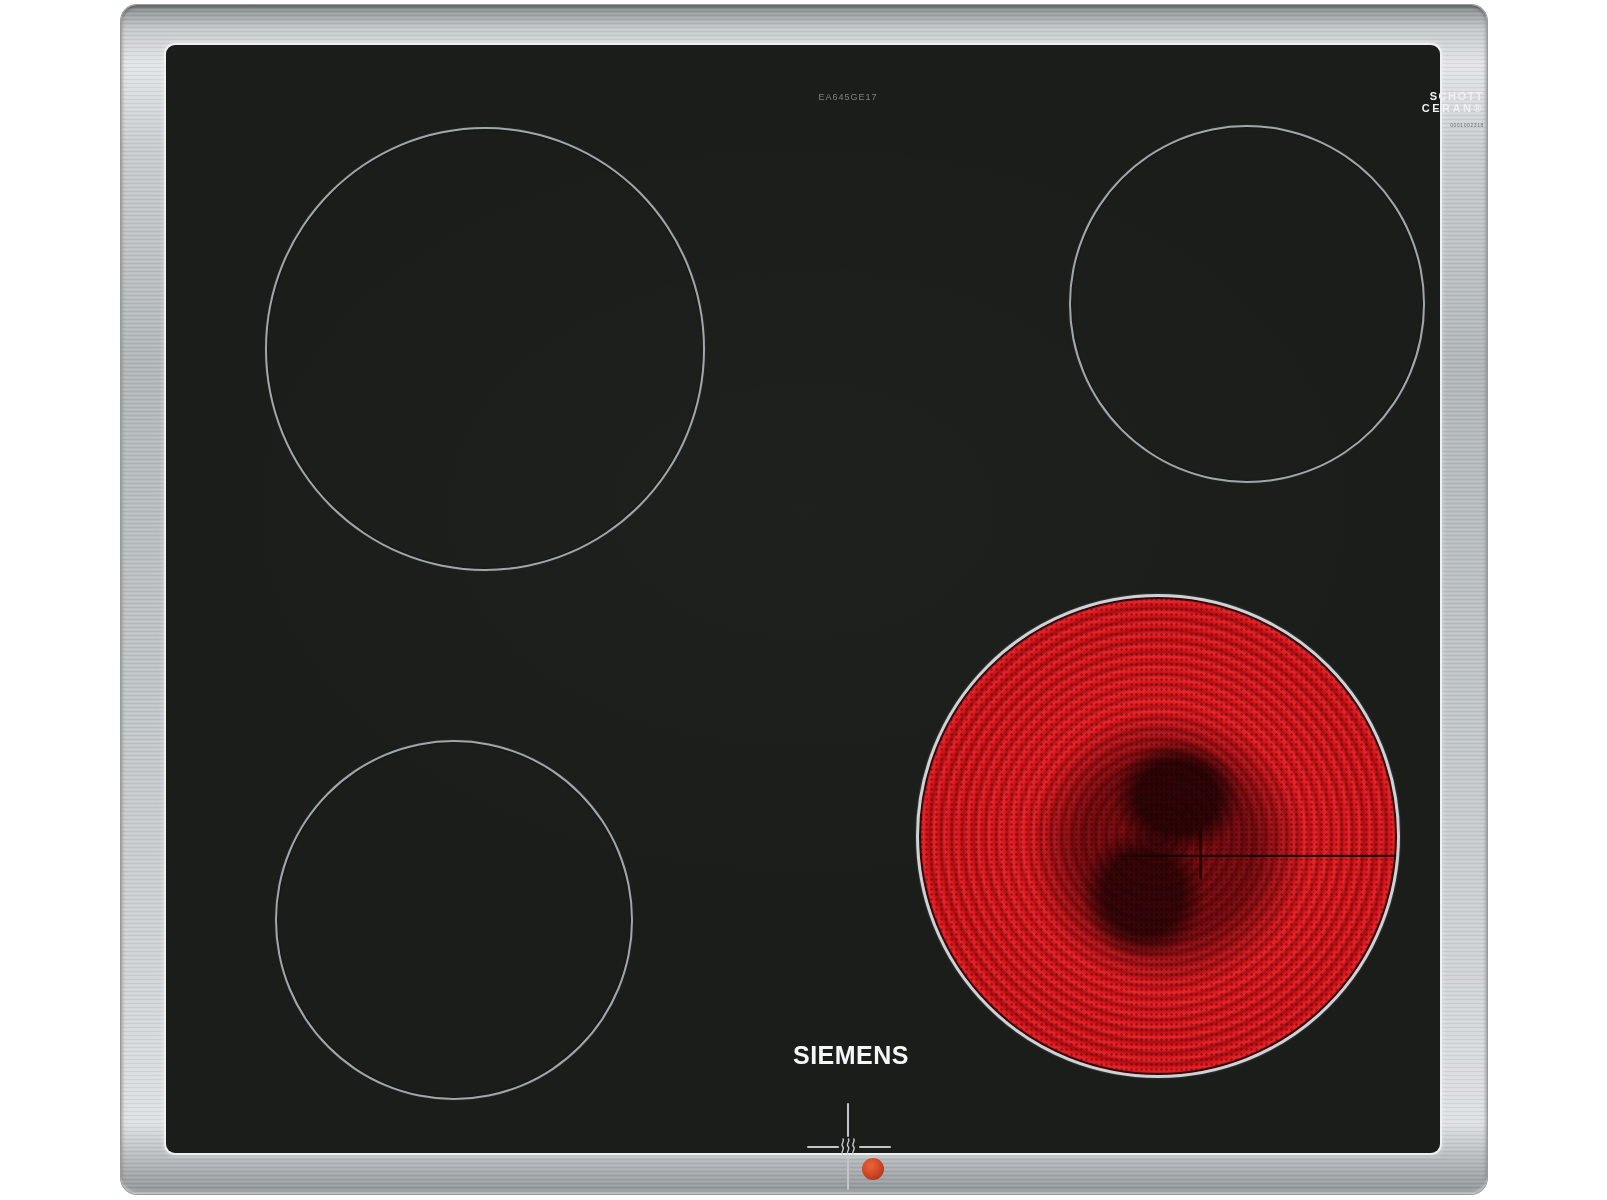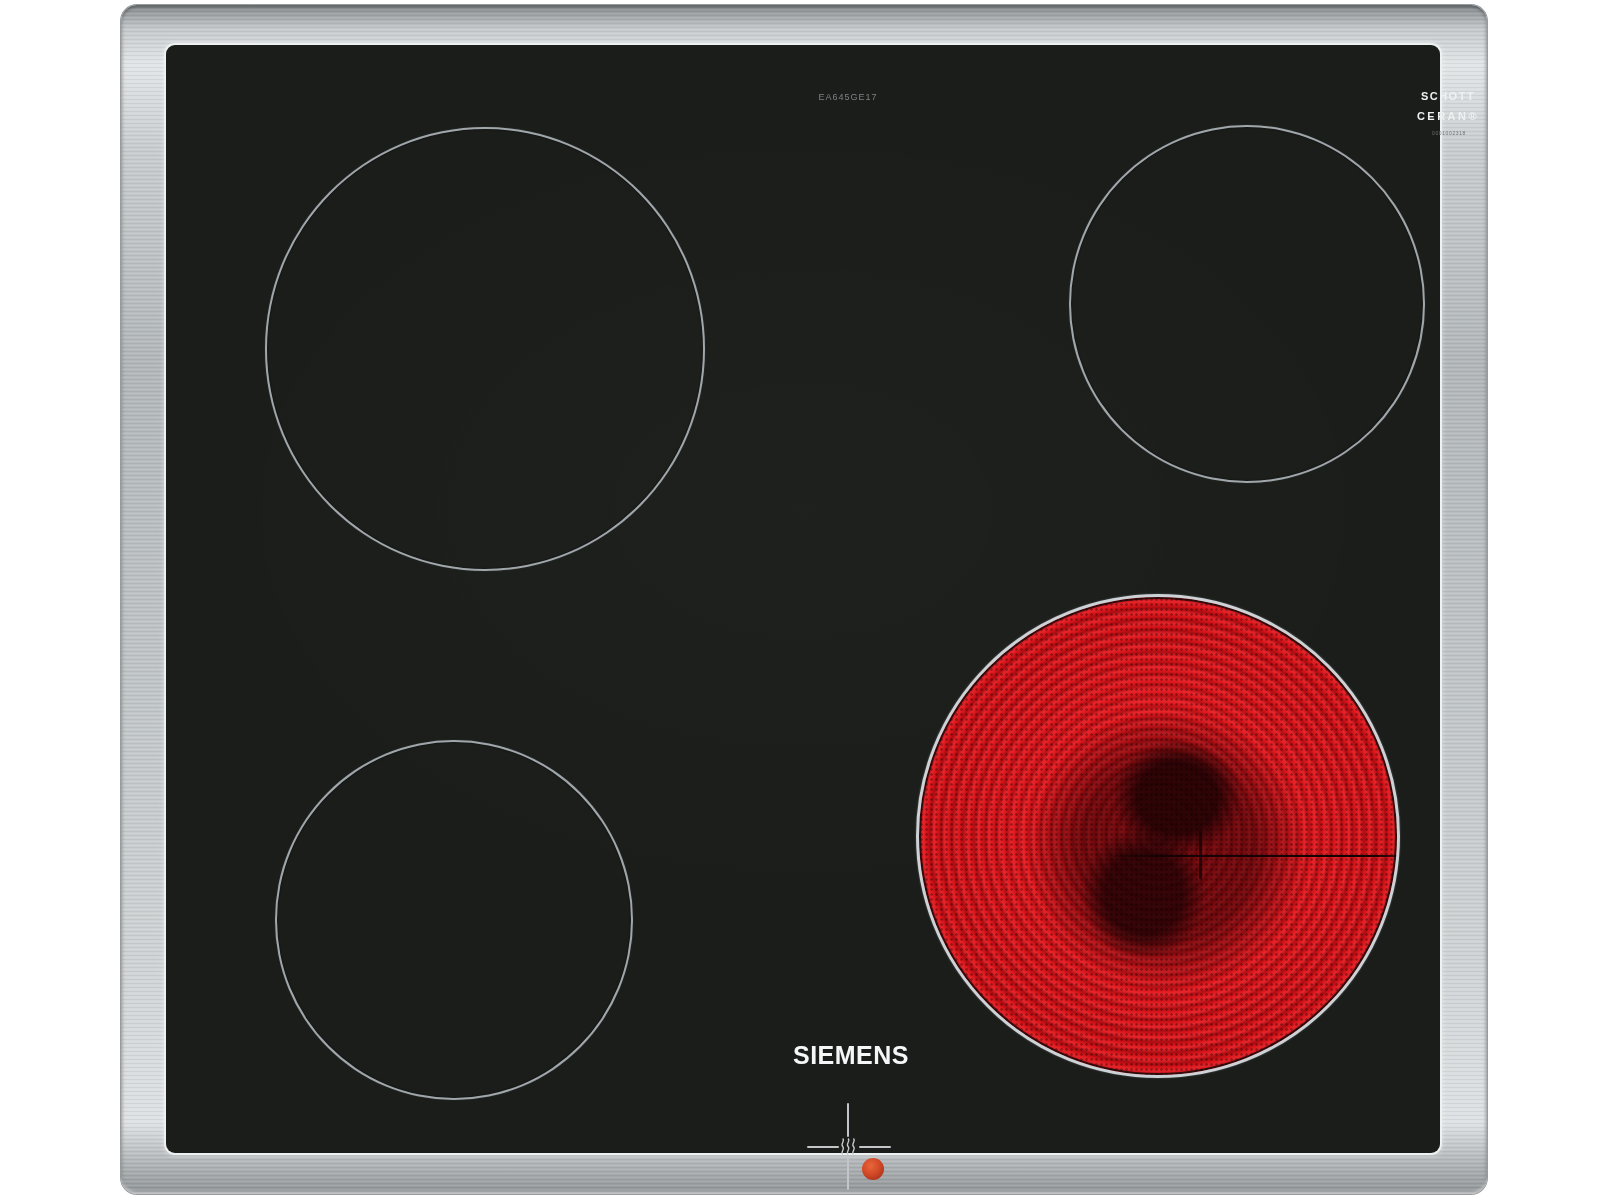--- a/index.html
+++ b/index.html
@@ -81,24 +81,24 @@
     position:absolute;left:280px;top:234px;width:3px;height:48px;
     background:rgba(28,3,5,.85);border-radius:2px;
   }
 
   
   .model-code{
     position:absolute;left:582px;top:47px;width:200px;
     text-align:center;font-size:9px;letter-spacing:1px;color:#7d8184;
   }
   .schott{
-    position:absolute;left:1246px;top:45px;width:72px;color:#eef0f1;text-align:center;
+    position:absolute;left:1246px;top:45px;width:72px;color:#eef0f1;text-align:right;
   }
   .schott .l1{font-size:11px;font-weight:bold;letter-spacing:1.5px;line-height:12px;}
-  .schott .l2{font-size:11px;font-weight:bold;letter-spacing:2.5px;line-height:12px;margin-top:8px;}
+  .schott .l2{font-size:11px;font-weight:bold;letter-spacing:2.5px;line-height:12px;}
   .schott .sub{font-size:5px;color:#6f7376;letter-spacing:.6px;margin-top:8px;margin-left:2px;}
 
   .siemens{
     position:absolute;left:620px;top:996px;width:130px;text-align:center;
     font-size:25px;font-weight:bold;letter-spacing:.5px;color:#f5f6f7;
   }
 
   
   .xline{position:absolute;background:#c2c6c8;border-radius:1px;}
   .v-top   {left:681px;top:1058px;width:2px;height:34px;}

